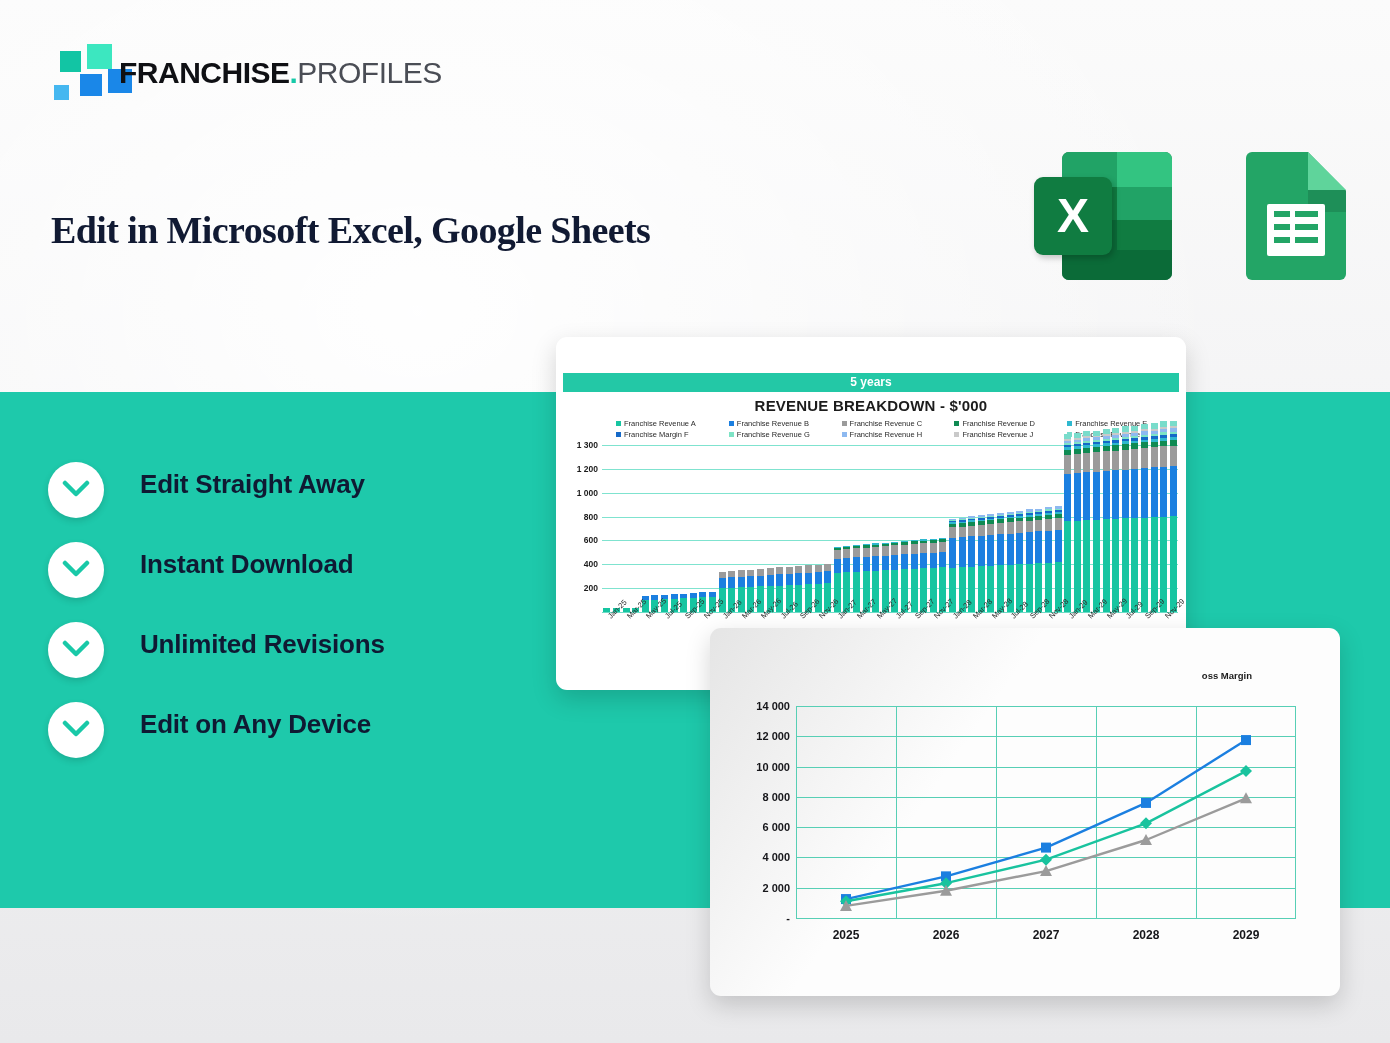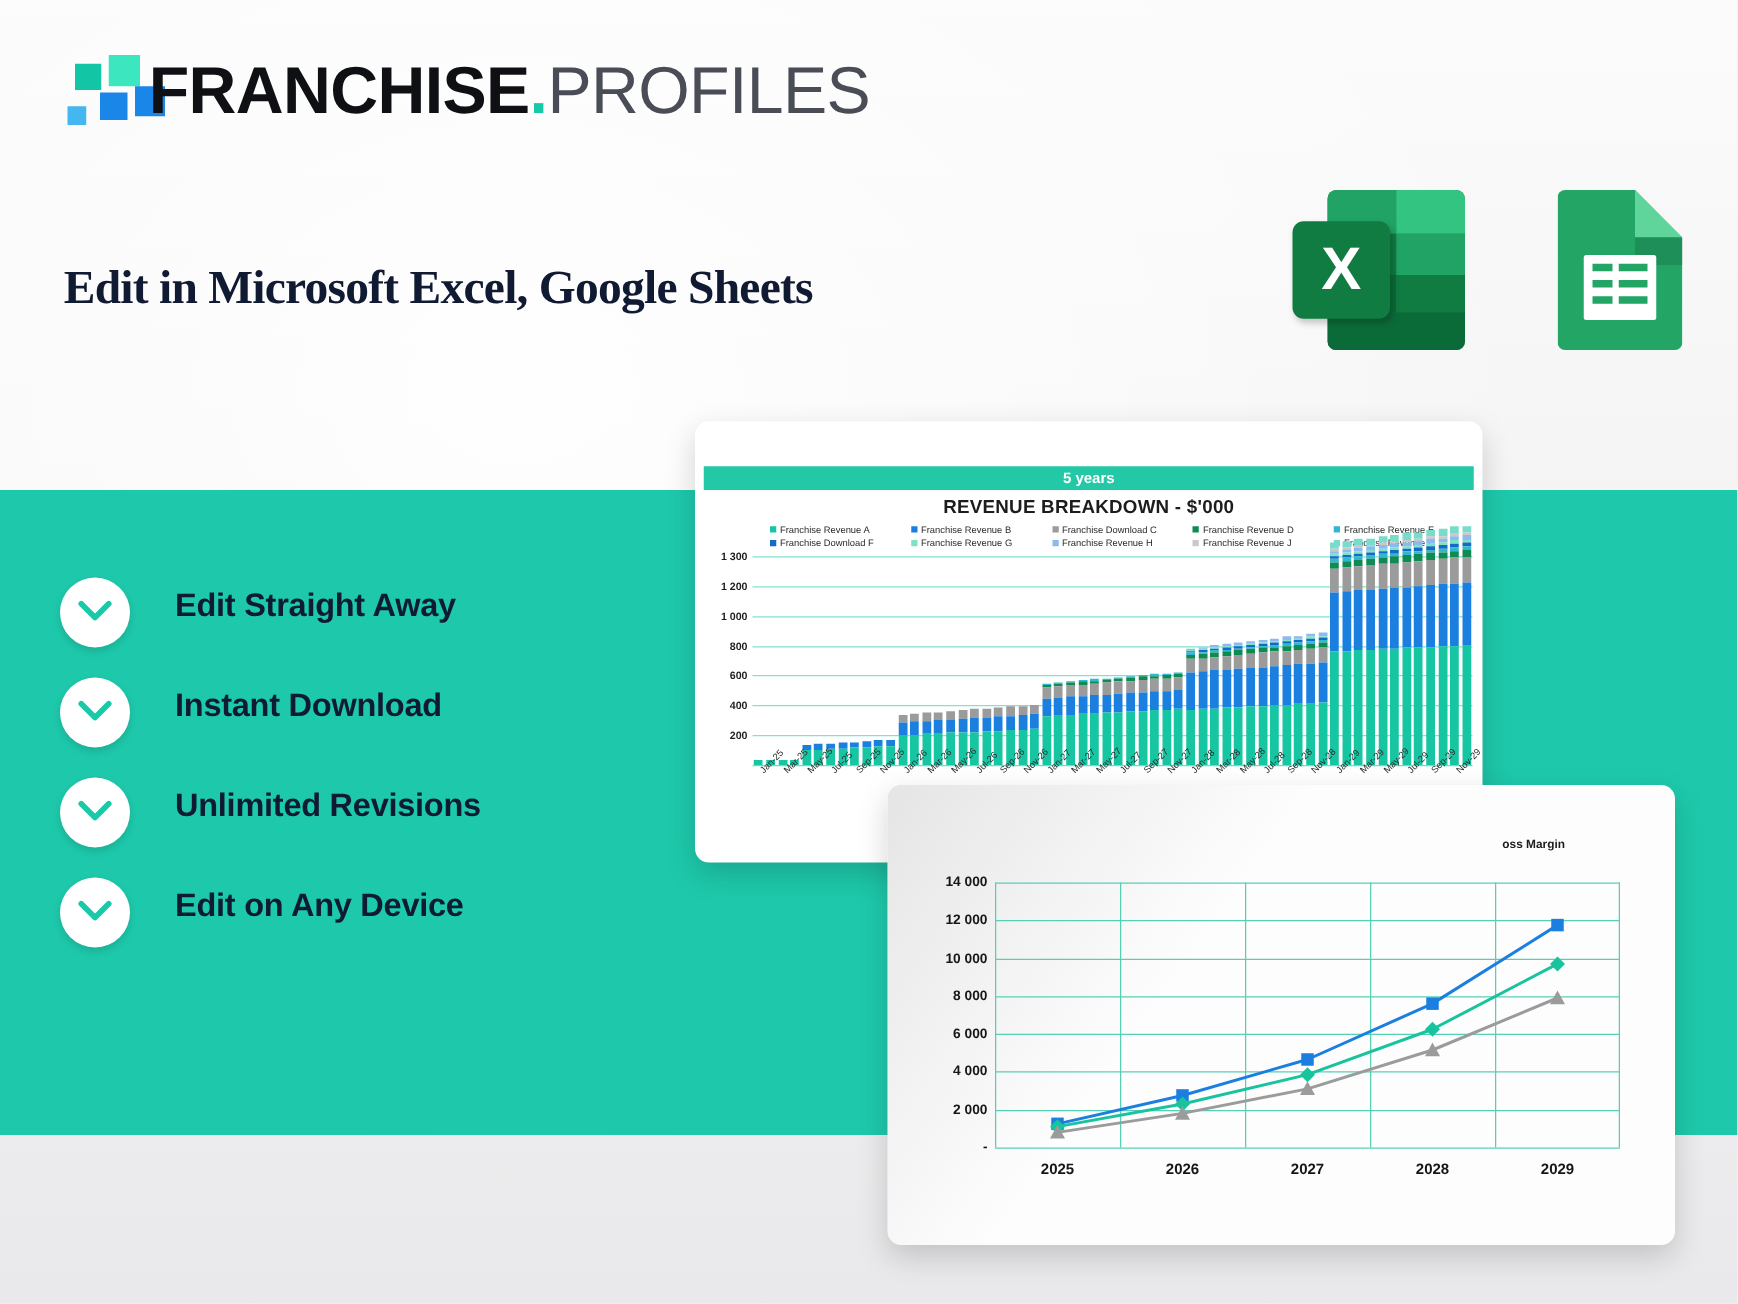--- a/index.html
+++ b/index.html
@@ -32,21 +32,21 @@
   #logo { position: absolute; left: 47px; top: 42px; width: 500px; height: 62px; }
   #logo-mark { position: absolute; left: 0; top: 2px; width: 62px; height: 58px; }
   #logo-mark i { position: absolute; display: block; }
   .sq1 { left: 13px;  top: 7px;  width: 21px; height: 21px; background: #12c5a4; }
   .sq2 { left: 40px;  top: 0px;  width: 25px; height: 25px; background: #3ce7c0; }
   .sq3 { left: 33px;  top: 30px; width: 22px; height: 22px; background: #1a87e8; }
   .sq4 { left: 61px;  top: 25px; width: 24px; height: 24px; background: #1a87e8; }
   .sq5 { left: 7px;   top: 41px; width: 15px; height: 15px; background: #45b7f0; }
   #logo-wordmark {
     position: absolute; left: 72px; top: 0px;
-    font-size: 53px; letter-spacing: -0.5px; line-height: 62px;
+    font-size: 30px; letter-spacing: -0.5px; line-height: 62px;
     white-space: nowrap;
   }
   #logo-word-bold { font-weight: 700; color: #0f1014; }
   #logo-word-dot { font-weight: 700; color: #16c9a8; }
   #logo-word-light { font-weight: 300; color: #4a4d55; }
 
   
   #headline {
     position: absolute; left: 51px; top: 208px;
     font-size: 38px; font-weight: 700; color: #111a33;
@@ -298,33 +298,33 @@
       <div class="legend-item">
         <span class="legend-swatch" style="background: rgb(22, 197, 161);"></span>
         <span class="legend-text">Franchise Revenue A</span>
       </div>
       <div class="legend-item">
         <span class="legend-swatch" style="background: rgb(27, 127, 224);"></span>
         <span class="legend-text">Franchise Revenue B</span>
       </div>
       <div class="legend-item">
         <span class="legend-swatch" style="background: rgb(155, 155, 155);"></span>
-        <span class="legend-text">Franchise Download C</span>
+        <span class="legend-text">Franchise Revenue C</span>
       </div>
       <div class="legend-item">
         <span class="legend-swatch" style="background: rgb(15, 138, 82);"></span>
         <span class="legend-text">Franchise Revenue D</span>
       </div>
       <div class="legend-item">
         <span class="legend-swatch" style="background: rgb(47, 184, 207);"></span>
         <span class="legend-text">Franchise Revenue E</span>
       </div>
       <div class="legend-item">
         <span class="legend-swatch" style="background: rgb(21, 105, 200);"></span>
-        <span class="legend-text">Franchise Download F</span>
+        <span class="legend-text">Franchise Margin F</span>
       </div>
       <div class="legend-item">
         <span class="legend-swatch" style="background: rgb(125, 227, 197);"></span>
         <span class="legend-text">Franchise Revenue G</span>
       </div>
       <div class="legend-item">
         <span class="legend-swatch" style="background: rgb(141, 185, 240);"></span>
         <span class="legend-text">Franchise Revenue H</span>
       </div>
       <div class="legend-item">

